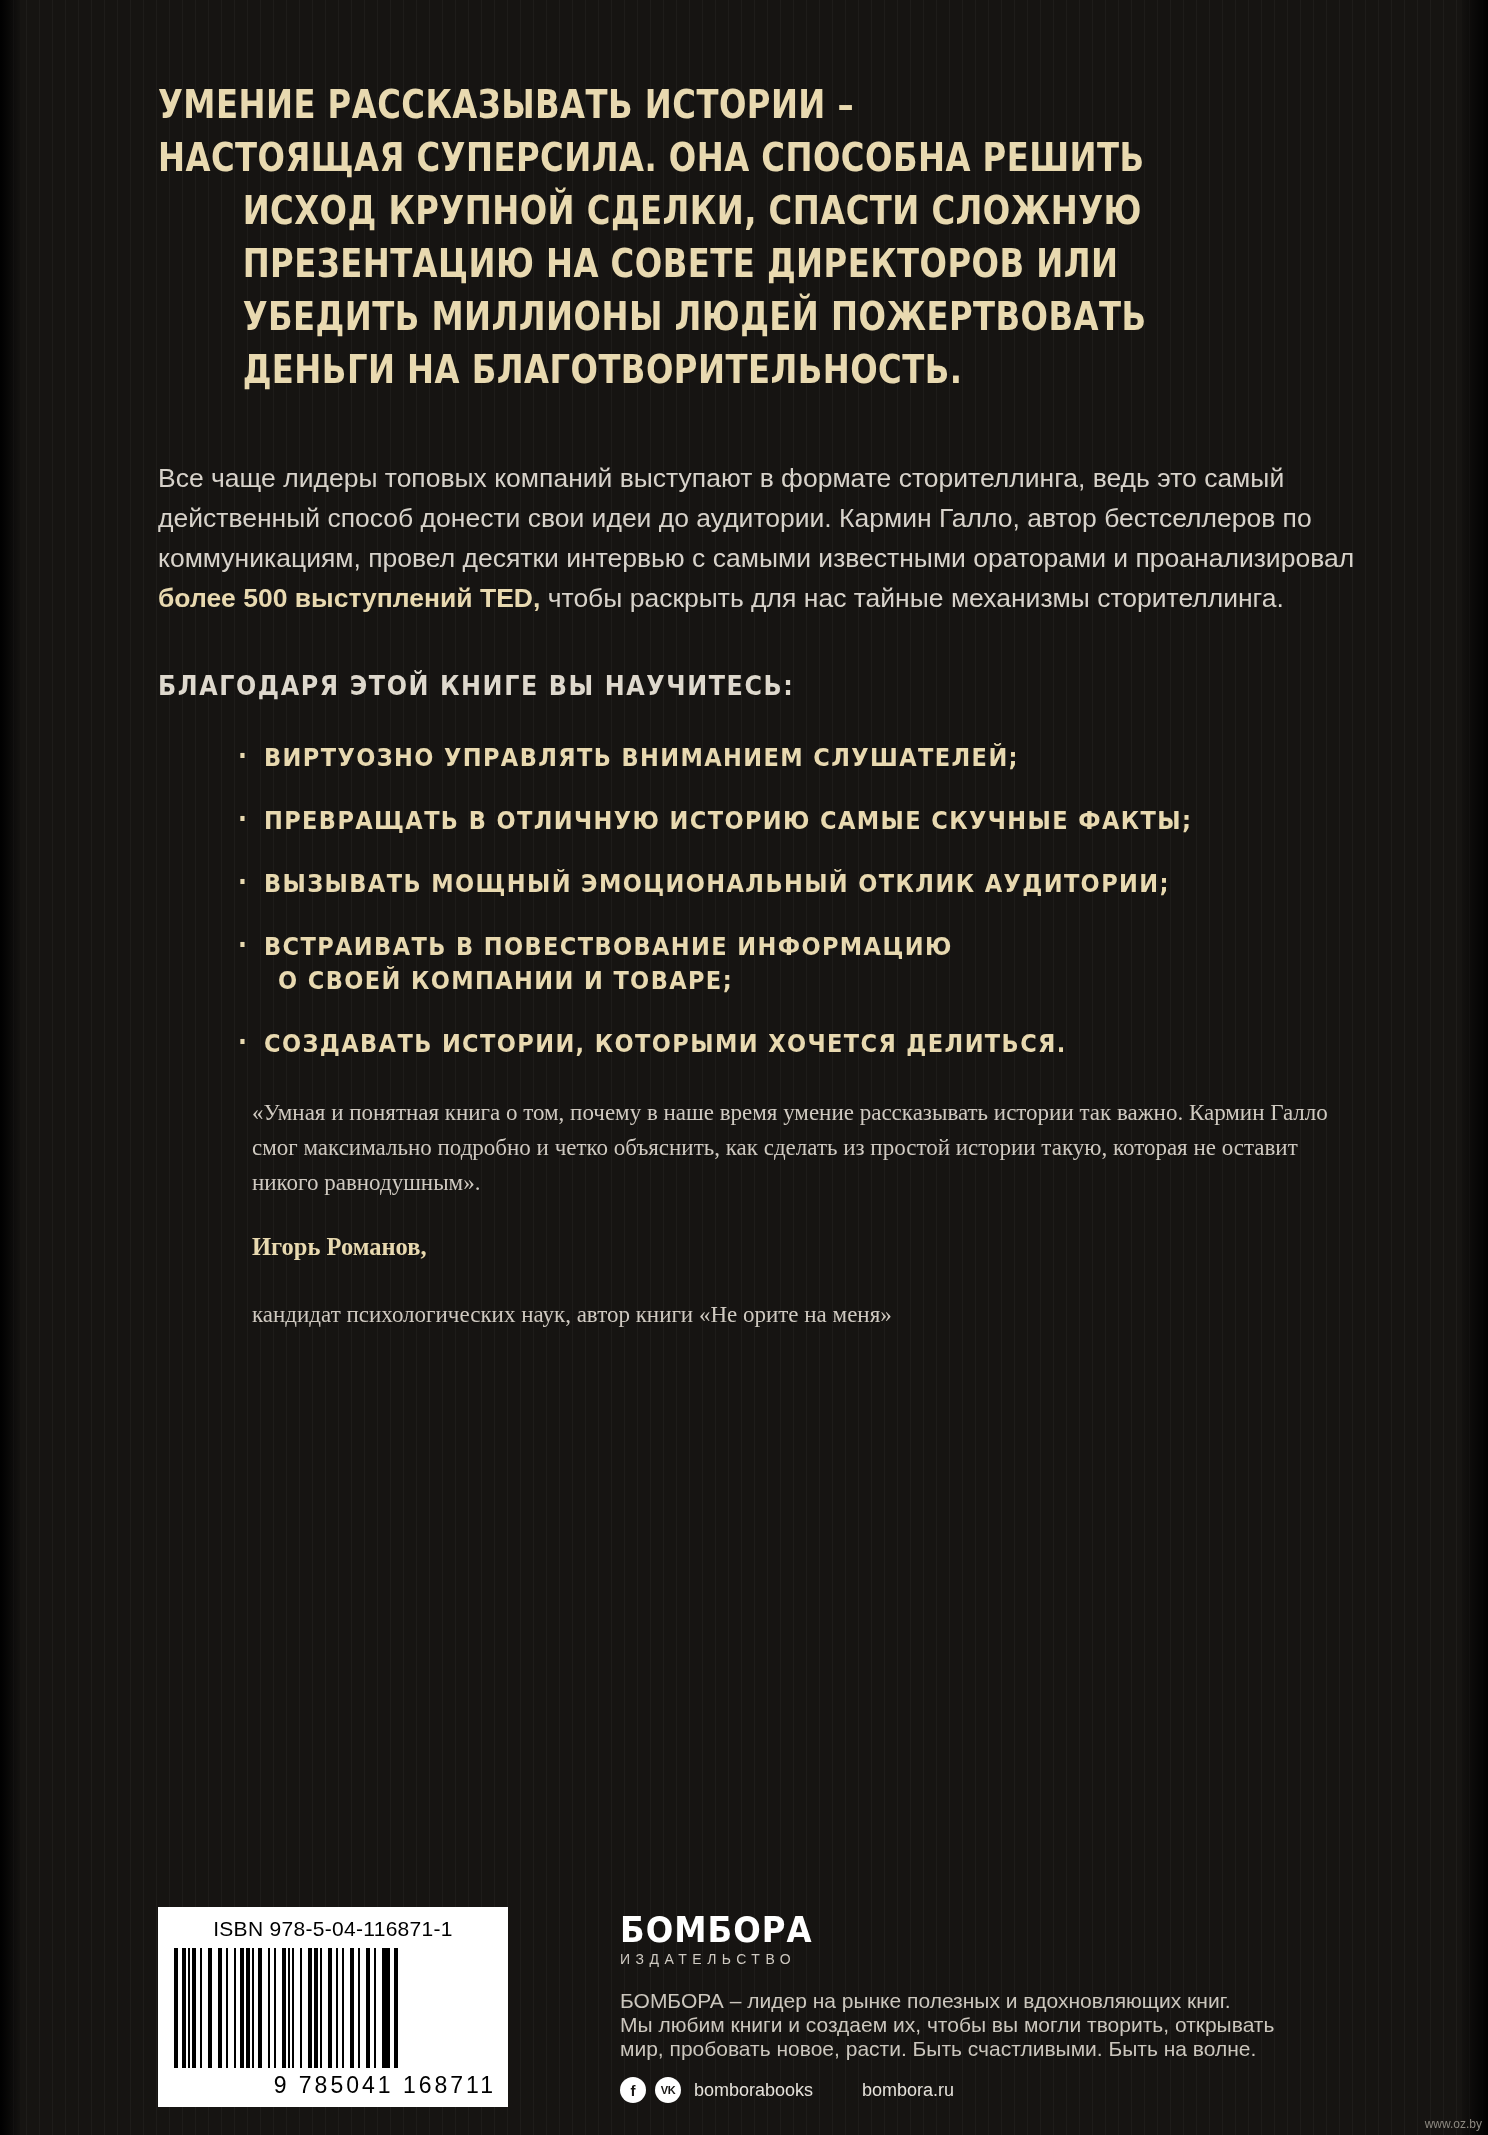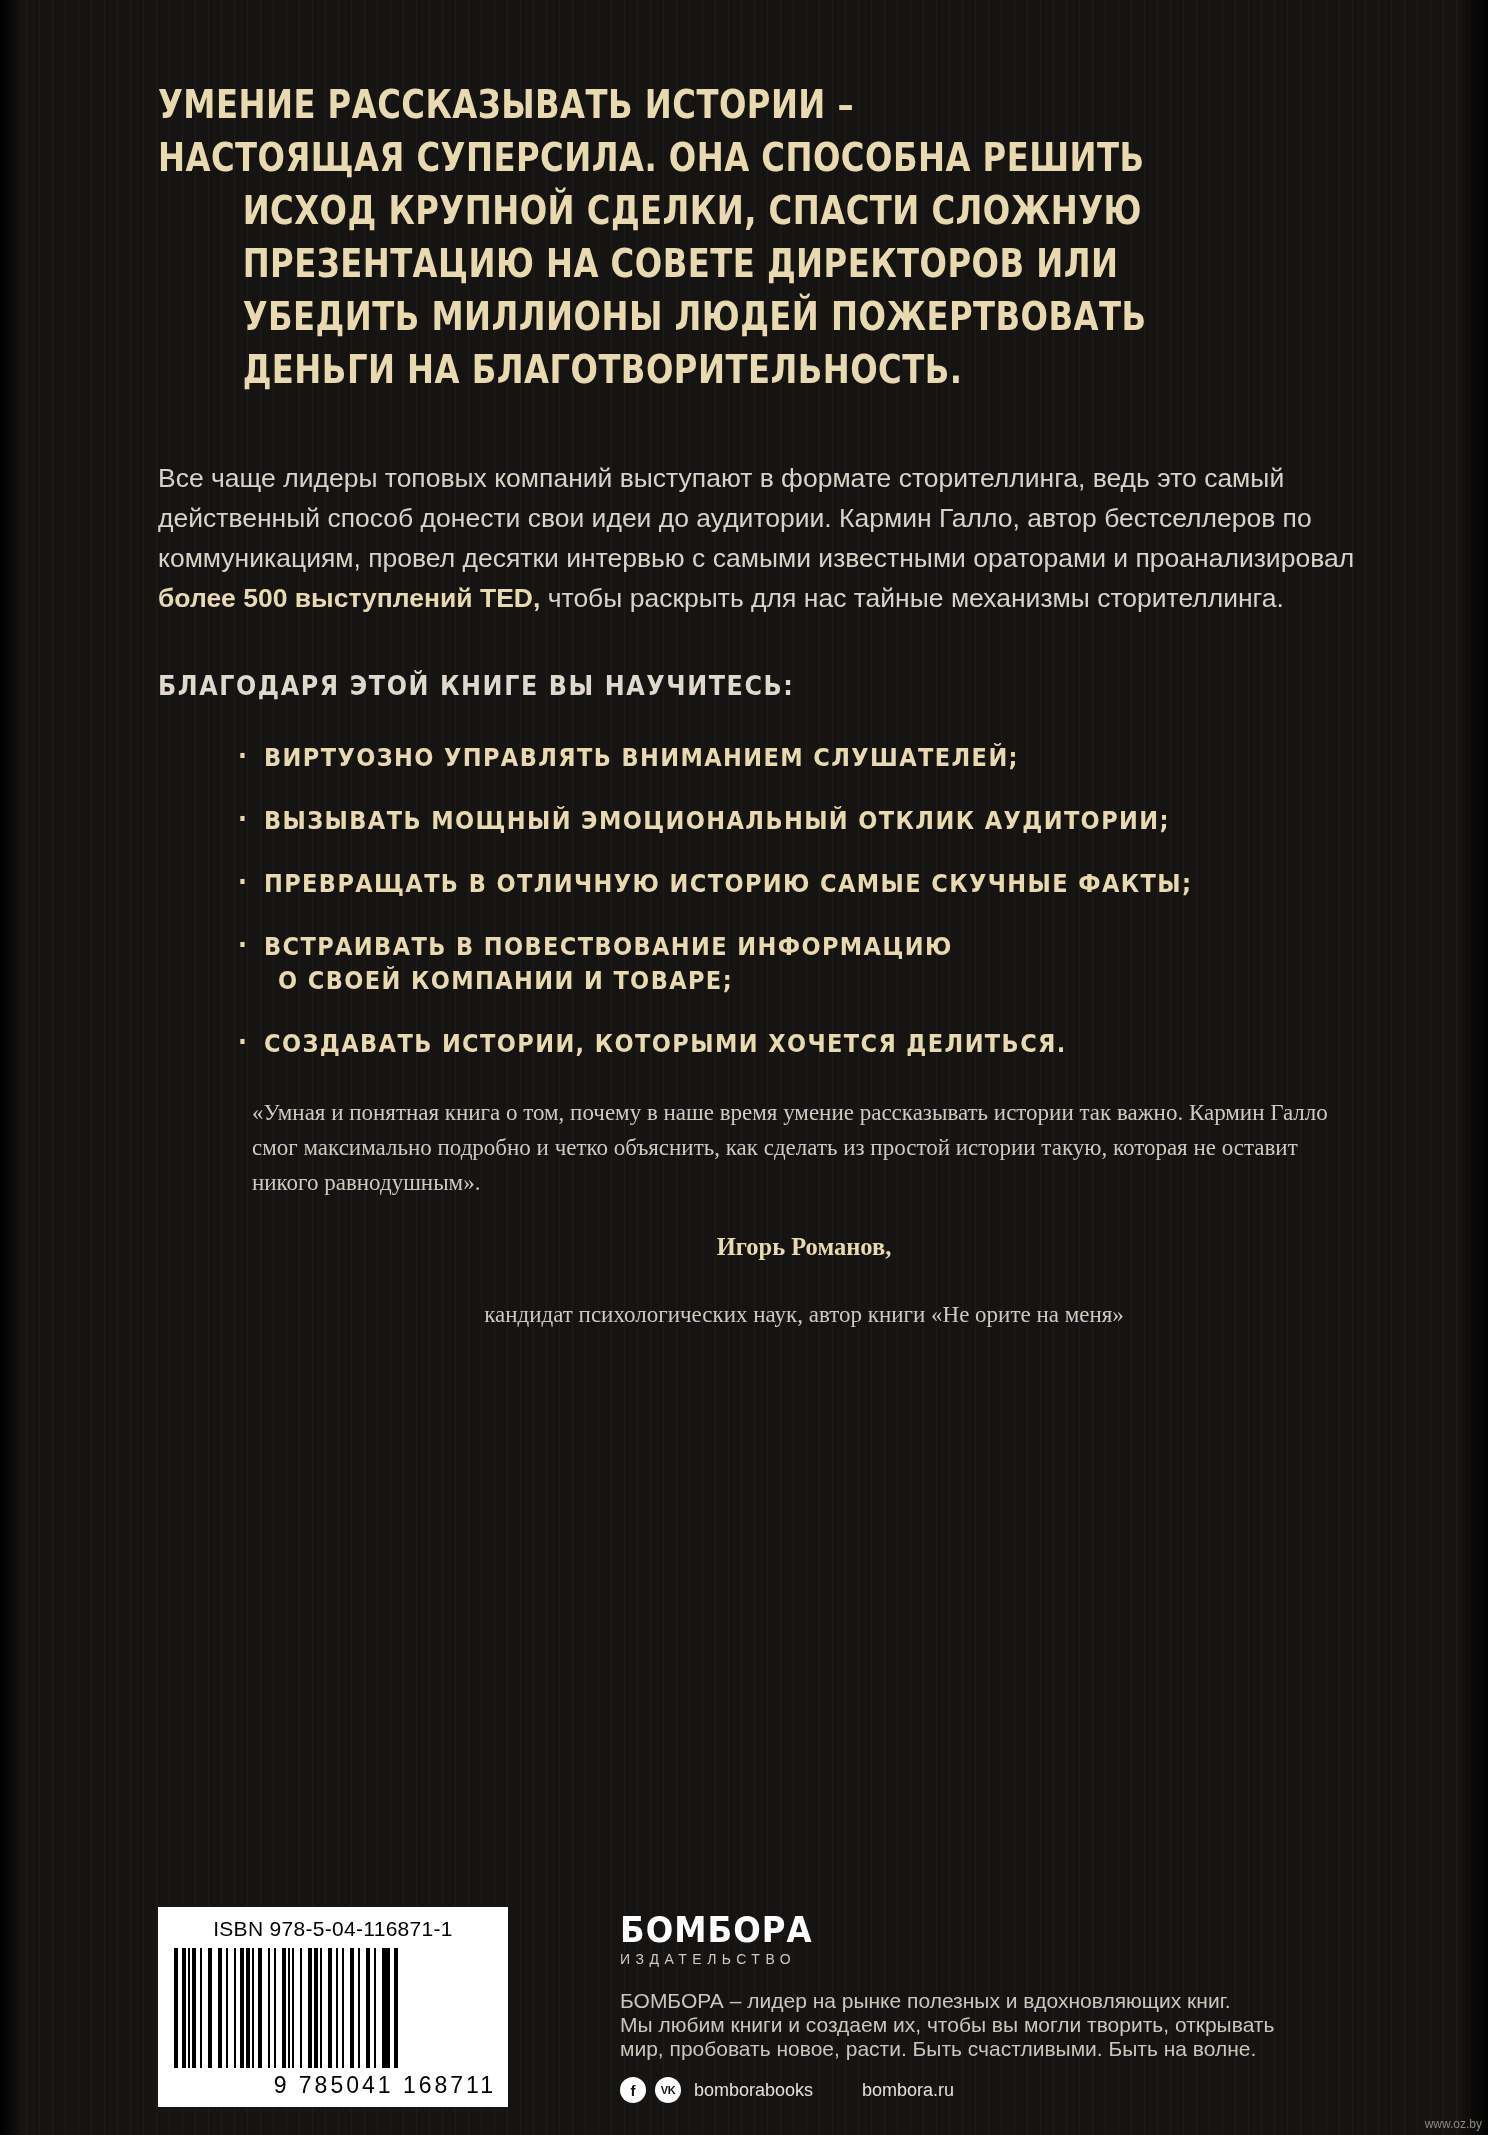--- a/index.html
+++ b/index.html
@@ -128,21 +128,21 @@
     margin-top: 34px;
     padding-left: 94px;
     color: #cfc9c0;
     font-family: "Liberation Serif", serif;
     font-size: 23px;
     line-height: 35px;
   }
   .attribution {
     margin-top: 30px;
     padding-left: 94px;
-    text-align: center;
+    text-align: left;
     color: #cfc9c0;
     font-family: "Liberation Serif", serif;
     font-size: 23px;
     line-height: 33px;
   }
   .attribution .name {
     display: block;
     color: #e8d9b0;
     font-weight: bold;
     font-size: 24.5px;
@@ -282,24 +282,24 @@
 
     <p class="para"><span>Все чаще лидеры топовых компаний выступают в формате сторителлинга, ведь это самый действенный способ донести свои идеи до аудитории. Кармин Галло, автор бестселлеров по коммуникациям, провел десятки интервью с самыми известными ораторами и проанализировал </span><b>более 500 выступлений TED,</b><span> чтобы раскрыть для нас тайные механизмы сторителлинга.</span></p>
 
     <div class="subhead">БЛАГОДАРЯ ЭТОЙ КНИГЕ ВЫ НАУЧИТЕСЬ:</div>
 
     <ul class="bullets">
       <li>
         <span>ВИРТУОЗНО УПРАВЛЯТЬ ВНИМАНИЕМ СЛУШАТЕЛЕЙ;</span>
       </li>
       <li>
-        <span>ВЫЗЫВАТЬ МОЩНЫЙ ЭМОЦИОНАЛЬНЫЙ ОТКЛИК АУДИТОРИИ;</span>
+        <span>ПРЕВРАЩАТЬ В ОТЛИЧНУЮ ИСТОРИЮ САМЫЕ СКУЧНЫЕ ФАКТЫ;</span>
       </li>
       <li>
-        <span>ПРЕВРАЩАТЬ В ОТЛИЧНУЮ ИСТОРИЮ САМЫЕ СКУЧНЫЕ ФАКТЫ;</span>
+        <span>ВЫЗЫВАТЬ МОЩНЫЙ ЭМОЦИОНАЛЬНЫЙ ОТКЛИК АУДИТОРИИ;</span>
       </li>
       <li>
         <span>ВСТРАИВАТЬ В ПОВЕСТВОВАНИЕ ИНФОРМАЦИЮ</span>
         <span class="second">О СВОЕЙ КОМПАНИИ И ТОВАРЕ;</span>
       </li>
       <li>
         <span>СОЗДАВАТЬ ИСТОРИИ, КОТОРЫМИ ХОЧЕТСЯ ДЕЛИТЬСЯ.</span>
       </li>
     </ul>
 

